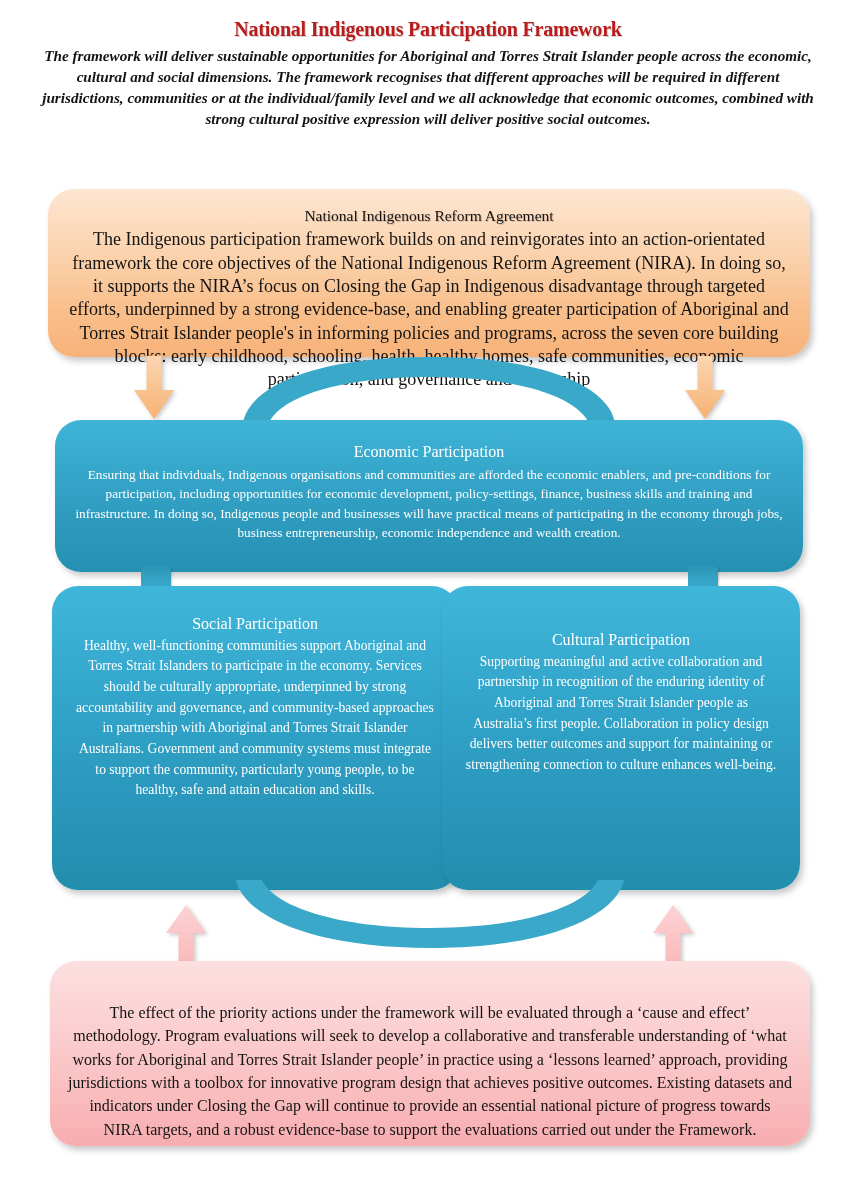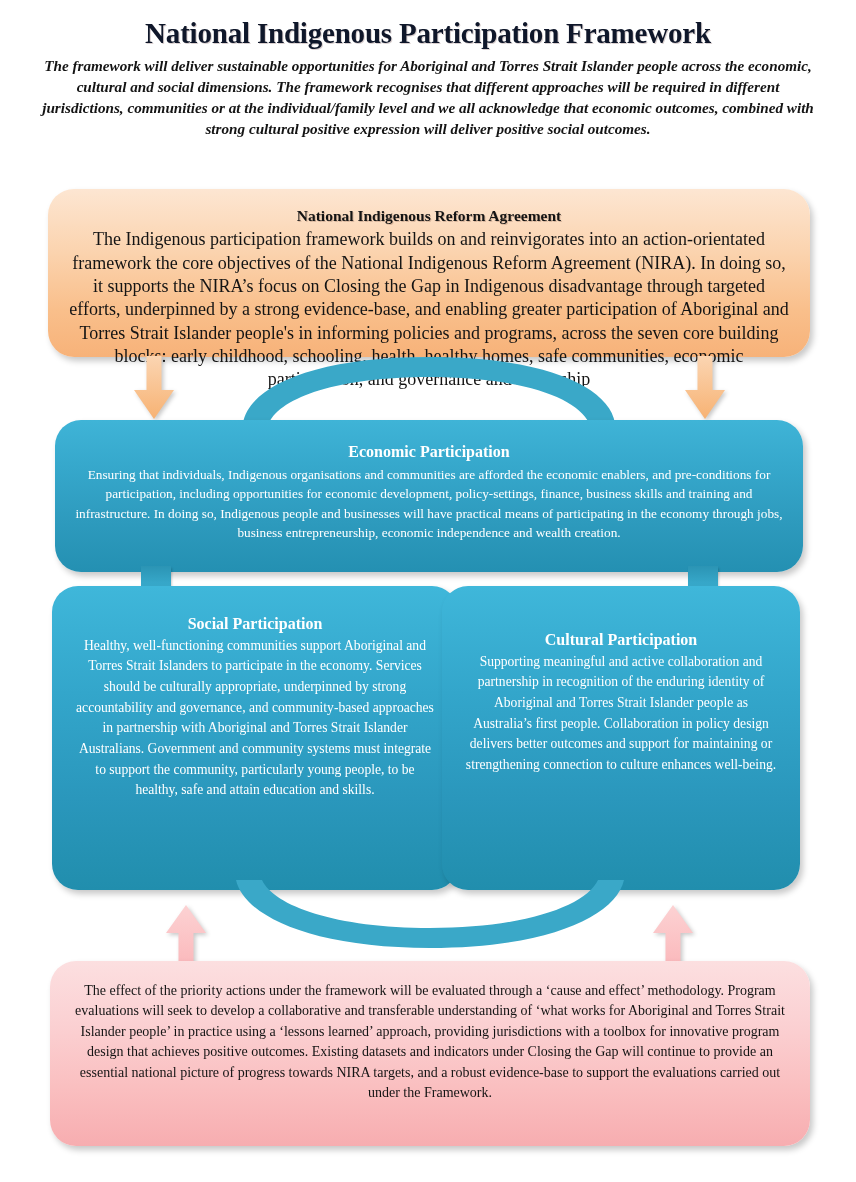--- a/index.html
+++ b/index.html
@@ -23,26 +23,26 @@
 
   
   .header {
     position: absolute;
     left: 28px;
     top: 18px;
     width: 800px;
     text-align: center;
   }
   .main-title {
-    font-size: 29px;
+    font-size: 20px;
     font-weight: bold;
     letter-spacing: -0.2px;
     line-height: 1.1;
     margin: 0 0 6px 0;
-    color: #0f172a;
+    color: #b91c1c;
     text-shadow: 1px 1px 0 rgba(150,120,120,0.35);
   }
   .subtitle {
     font-size: 15.2px;
     font-style: italic;
     font-weight: bold;
     line-height: 1.38;
     margin: 0;
     color: #141414;
     padding: 0 10px;
@@ -52,21 +52,21 @@
   .box {
     position: absolute;
     box-sizing: border-box;
     border-radius: 26px;
     box-shadow: 3px 4px 6px rgba(0,0,0,0.22);
     padding: 12px 18px 14px 18px;
     text-align: center;
   }
   .box .box-title {
     font-size: 15.5px;
-    font-weight: bold;
+    font-weight: normal;
     margin: 0 0 2px 0;
     line-height: 1.3;
   }
   .box .box-body {
     font-size: 18px;
     line-height: 1.30;
     margin: 0;
   }
 
   
@@ -129,21 +129,21 @@
   #box-evaluation {
     left: 50px;
     top: 961px;
     width: 760px;
     height: 185px;
     background: linear-gradient(180deg, #fcdfe0 0%, #fbd0d2 35%, #fabfc0 68%, #f7adb0 100%);
     color: #141414;
     padding-top: 20px;
   }
   #box-evaluation .box-title { font-size: 15.5px; text-shadow: 1px 1px 0 rgba(150,110,110,0.3); }
-  #box-evaluation .box-body { font-size: 14px; line-height: 1.46; }
+  #box-evaluation .box-body { font-size: 16px; line-height: 1.46; margin-top: 20px; }
 
   
   .arrow {
     position: absolute;
     filter: drop-shadow(2px 2px 2px rgba(0,0,0,0.22));
   }
   .arrow svg { display: block; }
 
   
   .arc {

